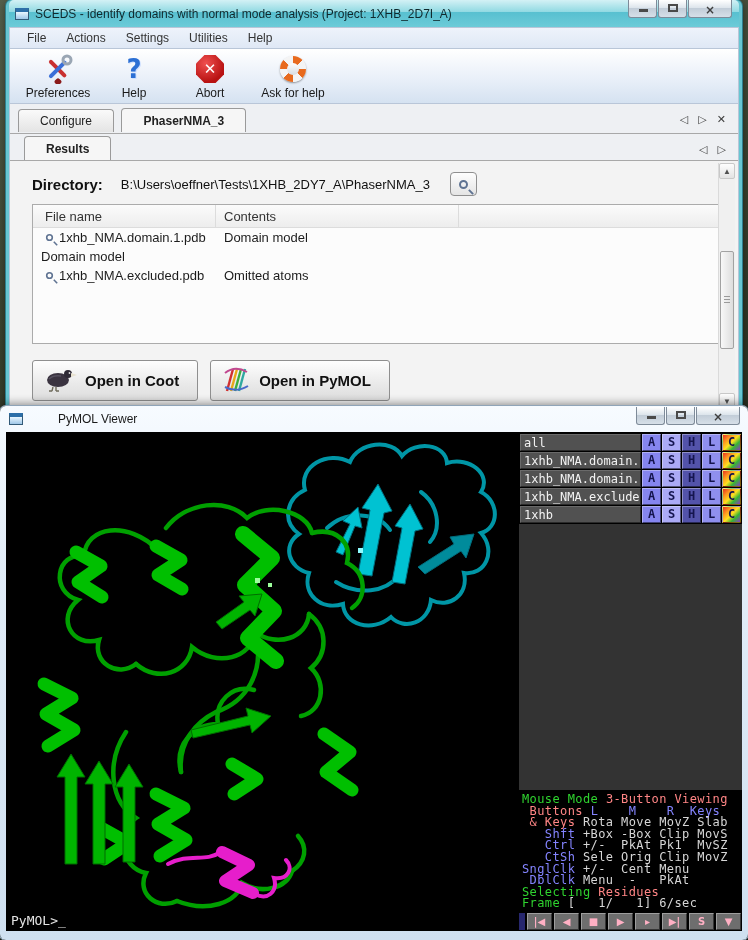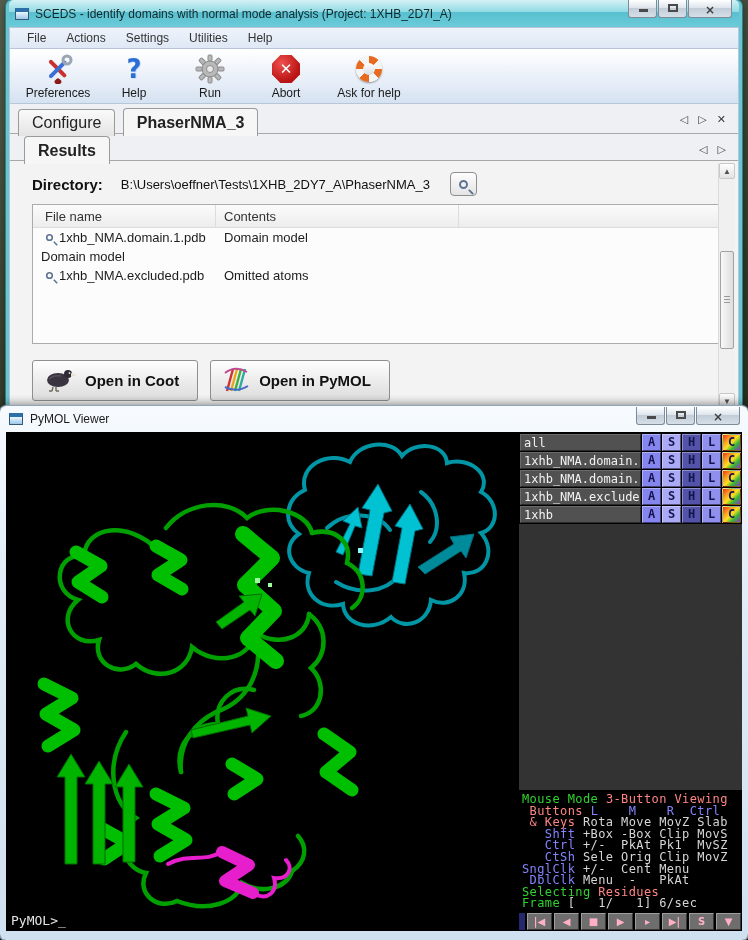--- a/index.html
+++ b/index.html
@@ -42,21 +42,21 @@
     clip-path:polygon(30% 0,70% 0,100% 30%,100% 70%,70% 100%,30% 100%,0 70%,0 30%);
     color:#fff; font:bold 15px/28px "DejaVu Sans", sans-serif; text-align:center; }
   .buoy { width:26px; height:26px; border-radius:50%;
     background:conic-gradient(#e86a1e 0 45deg,#f4f4f4 45deg 90deg,#e86a1e 90deg 135deg,#f4f4f4 135deg 180deg,#e86a1e 180deg 225deg,#f4f4f4 225deg 270deg,#e86a1e 270deg 315deg,#f4f4f4 315deg 360deg);
     position:relative; box-shadow:0 1px 2px rgba(0,0,0,.4); }
   .buoy::after { content:""; position:absolute; inset:7px; border-radius:50%; background:linear-gradient(#fdfdfd,#d8dde2); }
 
   .tabrow { height:30px; background:#eef0f3; border-left:1px solid #b9c6d8; border-right:1px solid #b9c6d8;
     position:relative; padding:5px 0 0 8px; }
   .tabrow::after { content:""; position:absolute; left:0; right:0; bottom:0; border-bottom:1px solid #a8a8a8; }
-  .tab { display:inline-block; padding:4px 13px 4px; font-size:16px; color:#222;
+  .tab { display:inline-block; padding:4px 21px 4px; font-size:12px; color:#222;
     border:1px solid #9a9a9a; border-bottom:none; border-radius:4px 4px 0 0;
     background:linear-gradient(#fafafa,#e4e4e4); margin-right:3px; position:relative; z-index:1; }
   .tab.active { background:#f6f6f6; font-weight:bold; padding-top:5px; margin-top:-2px; z-index:2; }
   .tabnav { position:absolute; right:12px; top:9px; display:flex; gap:10px;
     font-size:11px; color:#3c3c3c; }
   .tabnav span { cursor:default; }
 
   .subtabrow { height:27px; background:#eef0f3; border-left:1px solid #b9c6d8; border-right:1px solid #b9c6d8;
     position:relative; padding:4px 0 0 14px; }
   .subtabrow::after { content:""; position:absolute; left:0; right:0; bottom:0; border-bottom:1px solid #a8a8a8; }
@@ -98,21 +98,21 @@
   .vthumb { position:absolute; left:1px; top:88px; width:14px; height:98px;
     background:linear-gradient(90deg,#f8f8f8,#dddddd); border:1px solid #a2a2a2; border-radius:2px; }
   .vthumb::after { content:""; position:absolute; left:3px; right:3px; top:44px; height:8px;
     background:repeating-linear-gradient(#9a9a9a 0 1px,transparent 1px 3px); }
 
   
   .win-pymol { position:absolute; left:0; top:406px; width:748px; height:534px;
     background:linear-gradient(#f7fbff,#e2edf8 30%,#cfe0f0); border-radius:6px;
     box-shadow:0 0 0 1px #8fa4b8, 0 -2px 10px rgba(0,0,0,.45); }
   .titlebar2 { height:26px; display:flex; align-items:center; gap:7px; padding:0 9px; }
-  .titlebar2 .title { font-size:12px; color:#1a1a1a; }
+  .titlebar2 .title { font-size:12px; color:#1a1a1a;margin-left:28px; }
   .wc-pymol { right:8px; top:1px; }
   .pymol-body { position:absolute; left:6px; top:26px; right:6px; bottom:9px;
     background:#000; display:flex; overflow:hidden; }
   .viewport { width:511px; position:relative; background:#000; flex:0 0 auto; }
   .viewport svg { position:absolute; inset:0; }
   .prompt { position:absolute; left:5px; bottom:3px; font:13px "DejaVu Sans Mono", monospace; color:#e4e4e4; }
 
   .side-panel { flex:1; background:#333333; display:flex; flex-direction:column; border-left:2px solid #000; }
   .obj-rows { padding:2px 1px 0 1px; background:#000; }
   .obj-row { display:flex; height:17px; margin-bottom:1px; gap:1px; font:12px/15px "DejaVu Sans Mono", monospace; }
@@ -169,39 +169,20 @@
           <circle cx="24" cy="6" r="4" fill="none" stroke="#9aa6b4" stroke-width="3"></circle>
         </svg>
       </span>
       <span class="tlabel">Preferences</span>
     </div>
     <div class="tool">
       <span class="ticon">
           <span class="qmark">?</span>
         </span>
       <span class="tlabel">Help</span>
-    </div>
-    <div class="tool">
-      <span class="ticon">
-        <svg width="30" height="30" viewBox="0 0 30 30">
-          <g fill="#b8b8b8" stroke="#8d8d8d" stroke-width="1">
-            <circle cx="15" cy="15" r="8"></circle>
-            <rect x="13" y="1" width="4" height="6" rx="1"></rect>
-              <rect x="13" y="23" width="4" height="6" rx="1"></rect>
-            <rect x="1" y="13" width="6" height="4" rx="1"></rect>
-              <rect x="23" y="13" width="6" height="4" rx="1"></rect>
-            <rect x="13" y="1" width="4" height="6" rx="1" transform="rotate(45 15 15)"></rect>
-            <rect x="13" y="23" width="4" height="6" rx="1" transform="rotate(45 15 15)"></rect>
-            <rect x="1" y="13" width="6" height="4" rx="1" transform="rotate(45 15 15)"></rect>
-            <rect x="23" y="13" width="6" height="4" rx="1" transform="rotate(45 15 15)"></rect>
-          </g>
-          <circle cx="15" cy="15" r="3.5" fill="#e9e9e9" stroke="#8d8d8d"></circle>
-        </svg>
-      </span>
-      <span class="tlabel">Run</span>
     </div>
     <div class="tool">
       <span class="ticon">
           <span class="octagon">✕</span>
         </span>
       <span class="tlabel">Abort</span>
     </div>
     <div class="tool" style="width:90px">
       <span class="ticon">
           <span class="buoy"></span>
@@ -418,21 +399,21 @@
           <span class="obj-btn bH">H</span>
           <span class="obj-btn bL">L</span>
           <span class="obj-btn bC">C</span>
         </div>
       </div>
 
       <div class="panel-mid"></div>
 
       <div class="mouse">
         <span class="mline"><span class="c-g">Mouse Mode </span><span class="c-r">3-Button Viewing</span></span>
-        <span class="mline"><span class="c-r"> Buttons </span><span class="c-b">L    M    R  Ctrl</span></span>
+        <span class="mline"><span class="c-r"> Buttons </span><span class="c-b">L    M    R  Keys</span></span>
         <span class="mline"><span class="c-r"> &amp; Keys </span><span class="c-w">Rota Move MovZ Slab</span></span>
         <span class="mline"><span class="c-b">   Shft </span><span class="c-w">+Box -Box Clip MovS</span></span>
         <span class="mline"><span class="c-b">   Ctrl </span><span class="c-w">+/-  PkAt Pk1  MvSZ</span></span>
         <span class="mline"><span class="c-b">   CtSh </span><span class="c-w">Sele Orig Clip MovZ</span></span>
         <span class="mline"><span class="c-b">SnglClk </span><span class="c-w">+/-  Cent Menu</span></span>
         <span class="mline"><span class="c-b"> DblClk </span><span class="c-w">Menu  -   PkAt</span></span>
         <span class="mline"><span class="c-g">Selecting </span><span class="c-r">Residues</span></span>
         <span class="mline"><span class="c-g">Frame </span><span class="c-w">[   1/   1] 6/sec</span></span>
       </div>
 

